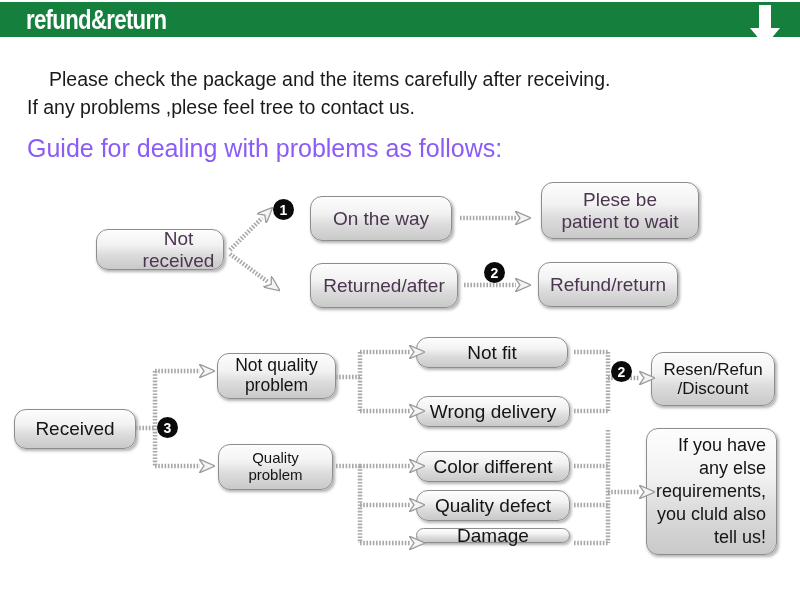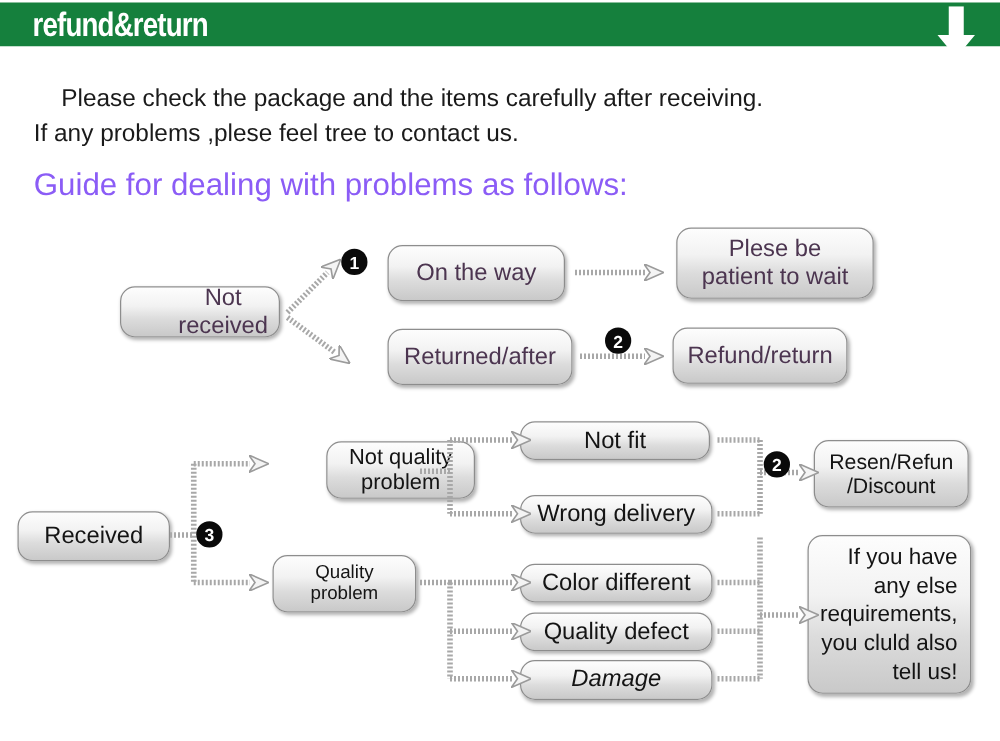--- a/index.html
+++ b/index.html
@@ -213,35 +213,35 @@
   <div class="fbox" style="left:541px; top:182px; width:158px; height:57px;">Plese be
 patient to wait</div>
 
   <div class="badge" style="left:273px; top:199px;">1</div>
   <div class="badge" style="left:484px; top:262px;">2</div>
 
   <div class="fbox dark-text" style="left:14px; top:409px; width:122px; height:40px;">Received</div>
 
   <div class="badge" style="left:157px; top:417px;">3</div>
 
-  <div class="fbox dark-text" style="left:217px; top:353px; width:119px; height:46px; font-size:17.5px;margin-left:44px;">Not quality
+  <div class="fbox dark-text" style="left:217px; top:353px; width:119px; height:46px; font-size:17.5px;">Not quality
 problem</div>
 
   <div class="fbox dark-text" style="left:218px; top:444px; width:115px; height:46px; font-size:15px;">Quality
 problem</div>
 
   <div class="fbox dark-text" style="left:416px; top:396px; width:154px; height:31px;">Wrong delivery</div>
 
   <div class="fbox dark-text" style="left:416px; top:337px; width:152px; height:31px;">Not fit</div>
 
   <div class="fbox dark-text" style="left:416px; top:451px; width:154px; height:31px;">Color different</div>
 
   <div class="fbox dark-text" style="left:416px; top:490px; width:154px; height:31px;">Quality defect</div>
 
-  <div class="fbox dark-text" style="left:416px; top:528px; width:154px; height:32px;font-style:italic;">Damage</div>
+  <div class="fbox dark-text" style="left:416px; top:528px; width:154px; height:15px;">Damage</div>
 
   <div class="badge" style="left:611px; top:361px;">2</div>
 
   <div class="fbox dark-text" style="left:651px; top:352px; width:124px; height:54px; font-size:17px;">Resen/Refun
 /Discount</div>
 
   <div class="fbox dark-text left-align" style="left:646px; top:428px; width:131px; height:127px;">If you have
 any else
 requirements,
 you cluld also

